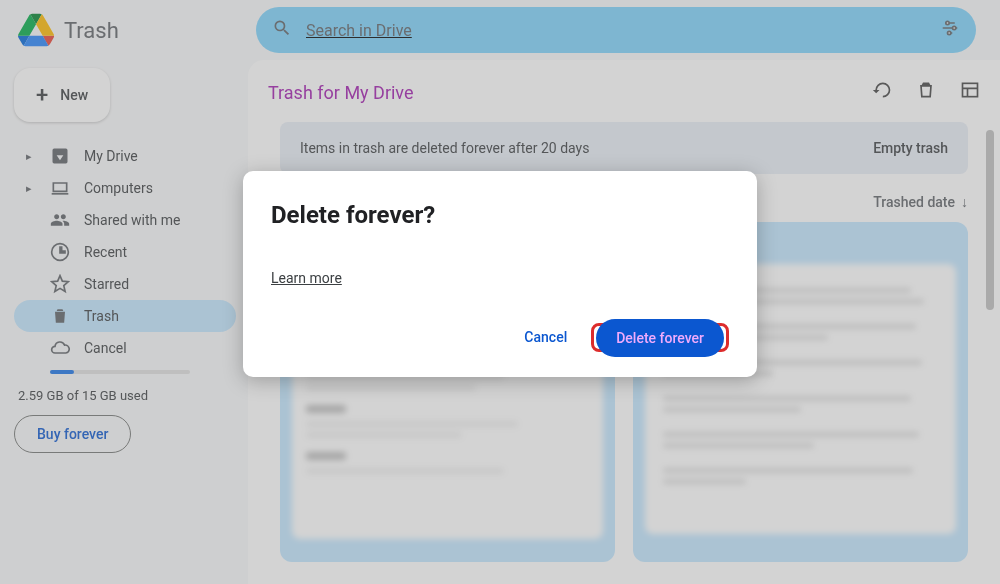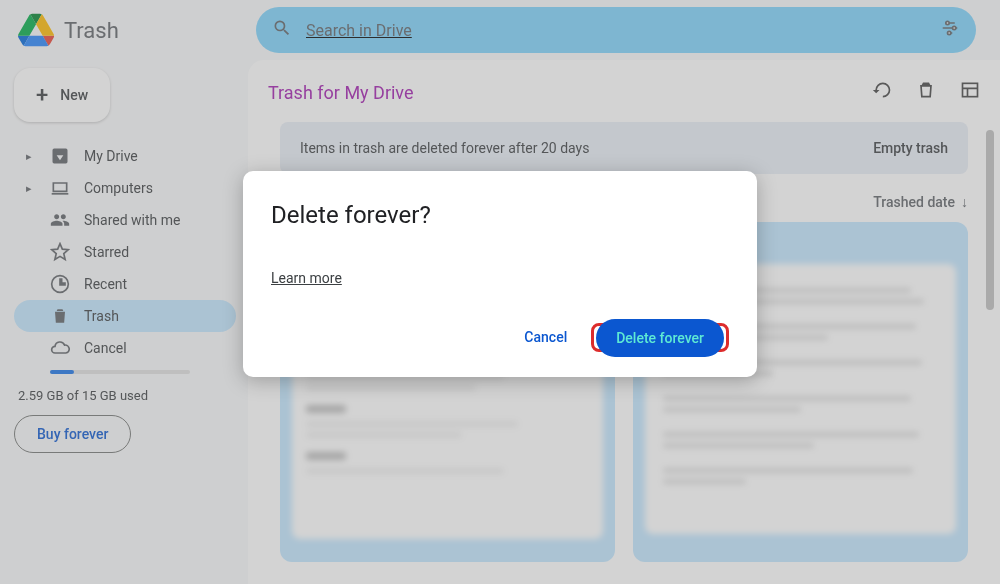--- a/index.html
+++ b/index.html
@@ -53,27 +53,27 @@
 .preview .section { margin-bottom: 14px;}
 .preview .section .sh { height:8px; width:40px; background:#bbb; border-radius:3px; margin-bottom:8px;}
 .preview .section .sl { height:6px; background:#eee; border-radius:3px; margin:5px 0;}
 .file-card.doc .preview { padding: 18px;}
 .file-card.doc .preview .tl { height:5px; background:#ddd; margin:6px 0; border-radius:2px;}
 .scroll-indicator { position:absolute; right:6px; top:70px; width:8px; height:180px; background:#c0c0c0; border-radius:4px; }
 
 
 .overlay { position: absolute; inset: 0; background: rgba(128,128,128,0.35); display:flex; align-items:center; justify-content:center; }
 .dialog { background: #fff; border-radius: 10px; width: 514px; padding: 30px 28px 22px 28px; box-shadow: 0 4px 20px rgba(0,0,0,0.25); position: relative; top: -18px; }
-.dialog h2 { font-size: 24px; color: #202124; font-weight: 400; margin-bottom: 18px;}
+.dialog h2 { font-size: 24px; color: #202124; font-weight: 700; margin-bottom: 18px;}
 .dialog p { font-size: 14px; color: #3c4043; line-height: 1.5;}
 .dialog a { color: #3c4043; text-decoration: underline; font-size:14px;}
 .dialog-actions { display: flex; justify-content: flex-end; gap: 10px; margin-top: 30px; align-items:center;}
 .btn-cancel { color: #0b57d0; font-size: 14px; font-weight: 500; padding: 10px 14px; cursor:pointer;}
 .btn-delete-wrap { border: 3px solid #dd2c2c; border-radius: 8px; padding: 2px;}
-.btn-delete { background: #0b57d0; color: #5eead4; font-size: 14px; font-weight: 500; padding: 11px 20px; border-radius: 20px; cursor:pointer; }
+.btn-delete { background: #0b57d0; color: #f0abfc; font-size: 14px; font-weight: 500; padding: 11px 20px; border-radius: 20px; cursor:pointer; }
 
 .icon-svg { width:20px; height:20px; fill: currentColor;}
 </style>
 </head>
 <body>
 
 <div class="header">
   <div class="logo-group">
     <div class="drive-logo">
       <svg viewBox="0 0 87 78">
@@ -133,33 +133,33 @@
             <svg class="icon-svg" viewBox="0 0 24 24">
               <path d="M16 11c1.66 0 3-1.34 3-3s-1.34-3-3-3-3 1.34-3 3 1.34 3 3 3zm-8 0c1.66 0 3-1.34 3-3S9.66 5 8 5 5 6.34 5 8s1.34 3 3 3zm0 2c-2.33 0-7 1.17-7 3.5V19h14v-2.5C15 14.17 10.33 13 8 13zm8 0c-.29 0-.62.02-.97.05 1.16.84 1.97 1.97 1.97 3.45V19h6v-2.5c0-2.33-4.67-3.5-7-3.5z"></path>
             </svg>
           </span>
           <span>Shared with me</span>
         </li>
       <li>
           <span class="chev empty">▸</span>
           <span class="ico">
             <svg class="icon-svg" viewBox="0 0 24 24">
+              <path d="M12 2a10 10 0 100 20 10 10 0 000-20zm1 11h5v-2h-4V6h-2v7h1z" fill="none" stroke="currentColor" stroke-width="2"></path>
+            </svg>
+          </span>
+          <span>Recent</span>
+        </li>
+      <li>
+          <span class="chev empty">▸</span>
+          <span class="ico">
+            <svg class="icon-svg" viewBox="0 0 24 24">
               <path d="M12 17.27L18.18 21l-1.64-7.03L22 9.24l-7.19-.61L12 2 9.19 8.63 2 9.24l5.46 4.73L5.82 21z" fill="none" stroke="currentColor" stroke-width="2"></path>
             </svg>
           </span>
           <span>Starred</span>
-        </li>
-      <li>
-          <span class="chev empty">▸</span>
-          <span class="ico">
-            <svg class="icon-svg" viewBox="0 0 24 24">
-              <path d="M12 2a10 10 0 100 20 10 10 0 000-20zm1 11h5v-2h-4V6h-2v7h1z" fill="none" stroke="currentColor" stroke-width="2"></path>
-            </svg>
-          </span>
-          <span>Recent</span>
         </li>
       <li class="active">
           <span class="chev empty">▸</span>
           <span class="ico">
             <svg class="icon-svg" viewBox="0 0 24 24">
               <path d="M6 7h12l-1 13H7L6 7zm3-3h6l1 2H8l1-2z" fill="currentColor"></path>
             </svg>
           </span>
           <span>Trash</span>
         </li>

